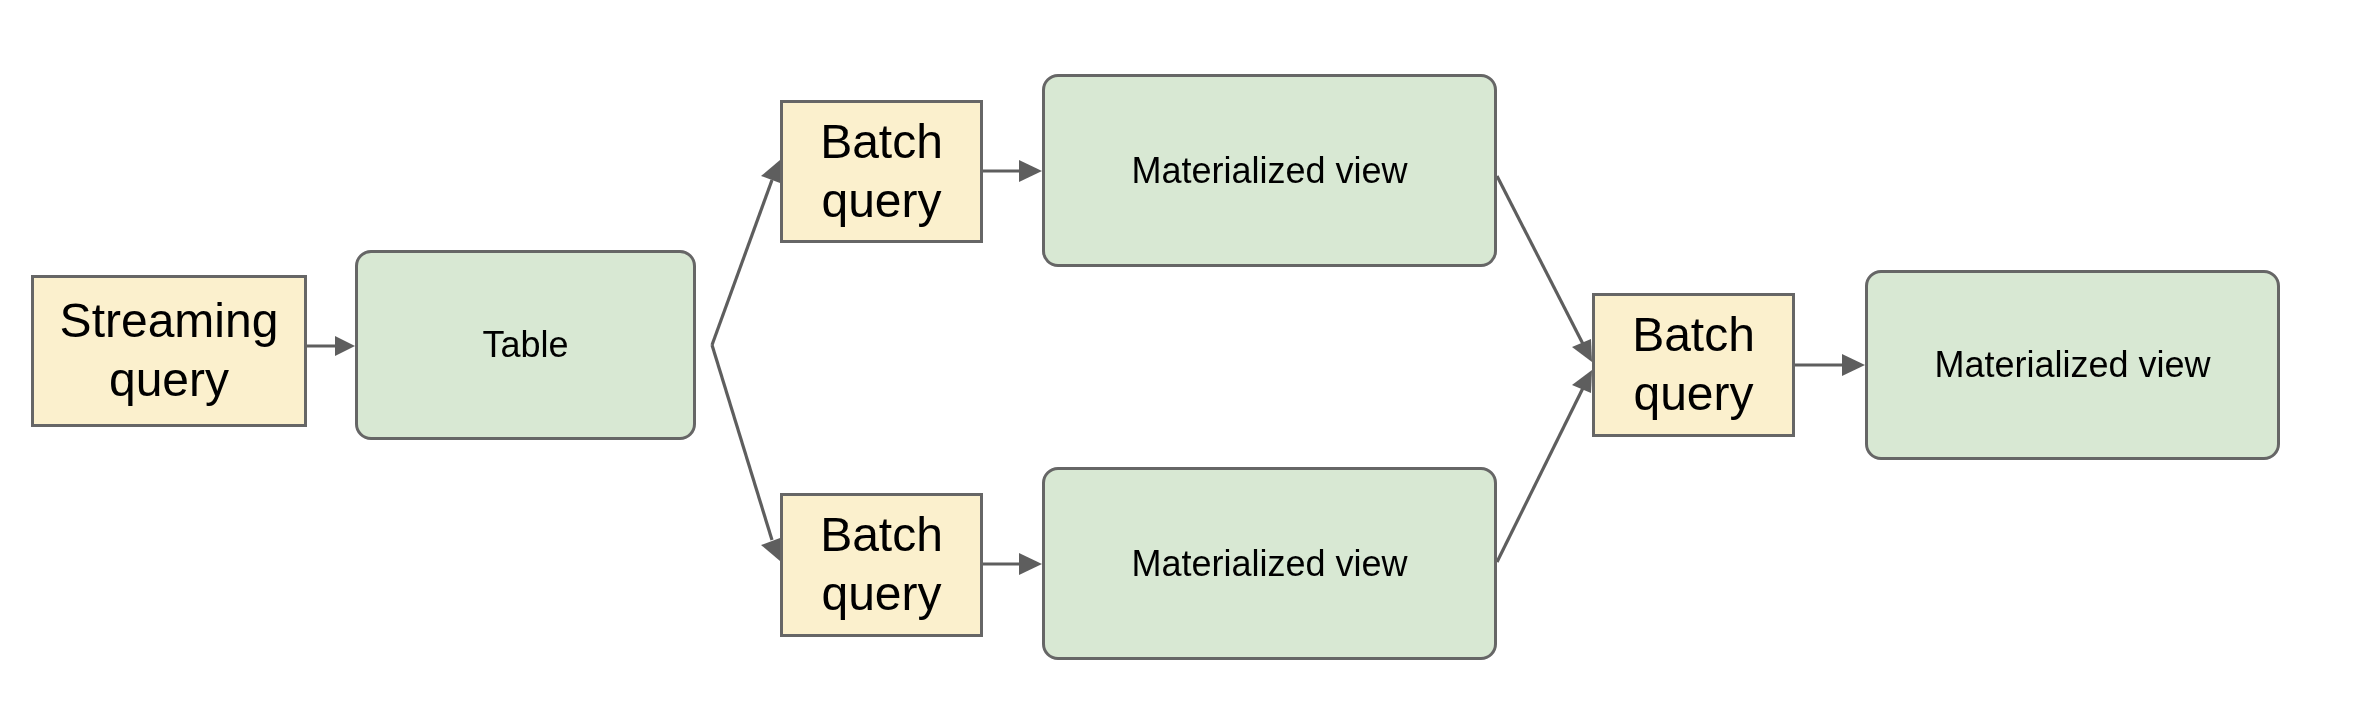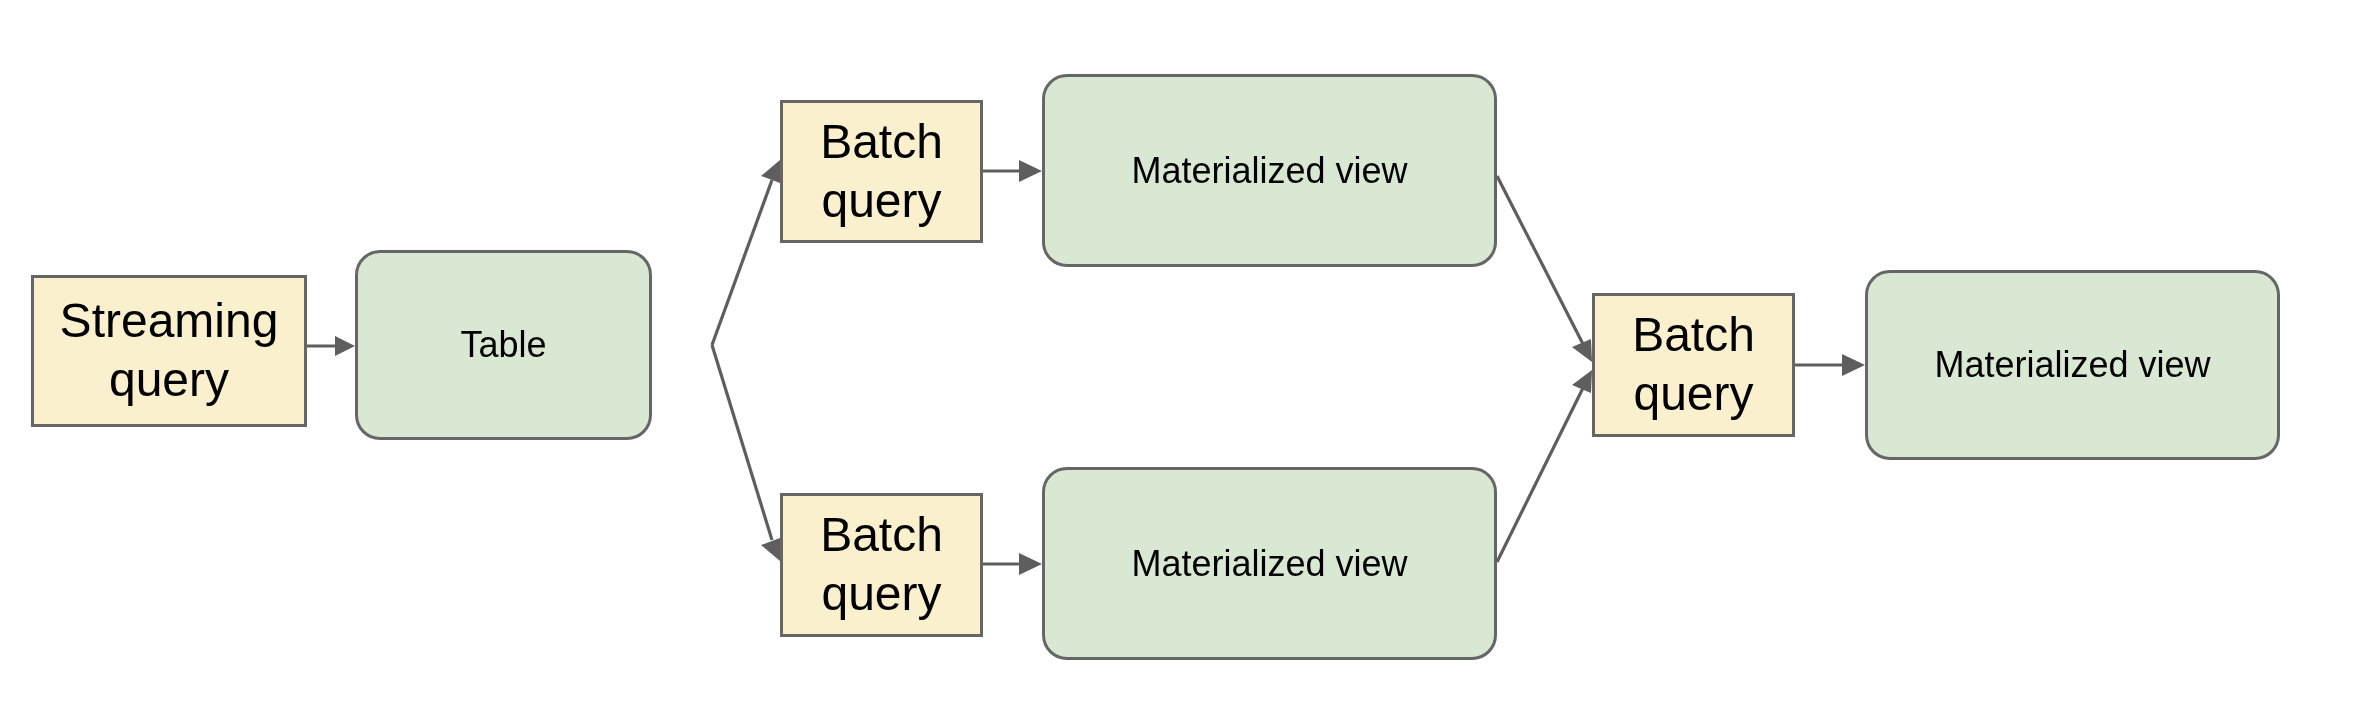--- a/index.html
+++ b/index.html
@@ -43,21 +43,21 @@
   }
   .node-query {
     background: #fbf0cd;
     border-color: #666666;
     border-radius: 0;
     font-size: 48px;
   }
   .node-data {
     background: #d8e8d3;
     border-color: #666666;
-    border-radius: 25px;
+    border-radius: 16px;
     font-size: 36px;
   }
   .edge-line {
     fill: none;
     stroke: #5e5e5e;
     stroke-width: 3.2;
     stroke-linecap: butt;
     stroke-linejoin: miter;
   }
   .edge-head {
@@ -109,21 +109,21 @@
 
     <g>
       <path class="edge-line" d="M 1795 365 L 1845 365"></path>
       <path class="edge-head" d="M 1865 365 L 1842 354 L 1842 376 Z"></path>
     </g>
   </svg>
 
   <div class="node node-query" style="left:31px;  top:275px; width:276px; height:152px;">Streaming
 query</div>
 
-  <div class="node node-data" style="left:355px; top:250px; width:297px; height:190px;">Table</div>
+  <div class="node node-data" style="left:355px; top:250px; width:341px; height:190px;">Table</div>
 
   <div class="node node-query" style="left:780px; top:100px; width:203px; height:143px;">Batch
 query</div>
 
   <div class="node node-data" style="left:1042px; top:74px; width:455px; height:193px;">Materialized view</div>
 
   <div class="node node-query" style="left:780px; top:493px; width:203px; height:144px;">Batch
 query</div>
 
   <div class="node node-data" style="left:1042px; top:467px; width:455px; height:193px;">Materialized view</div>

